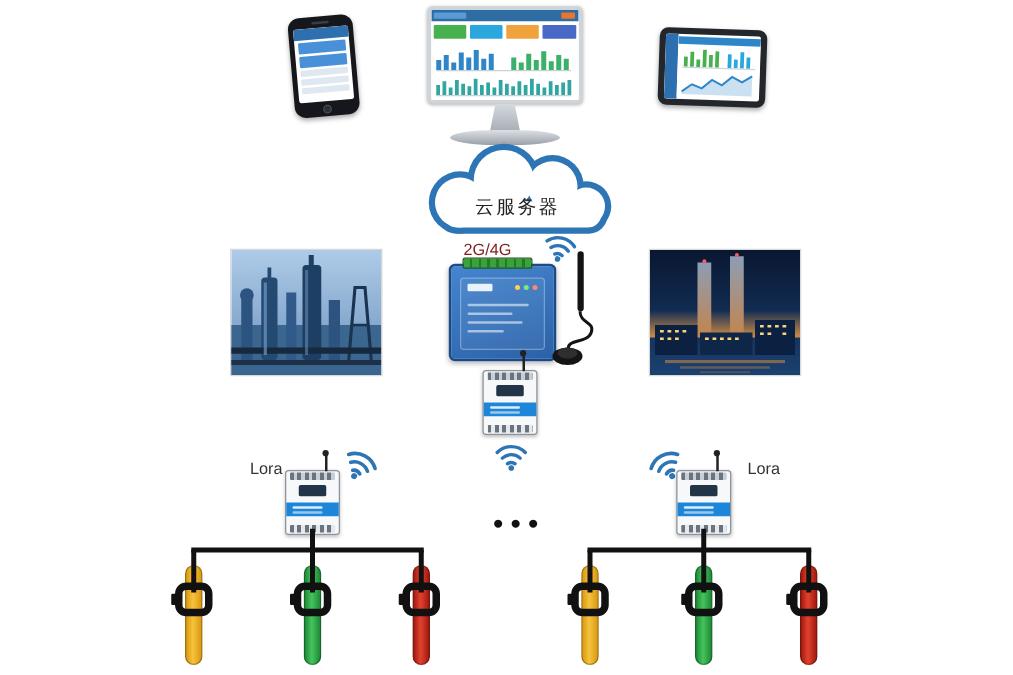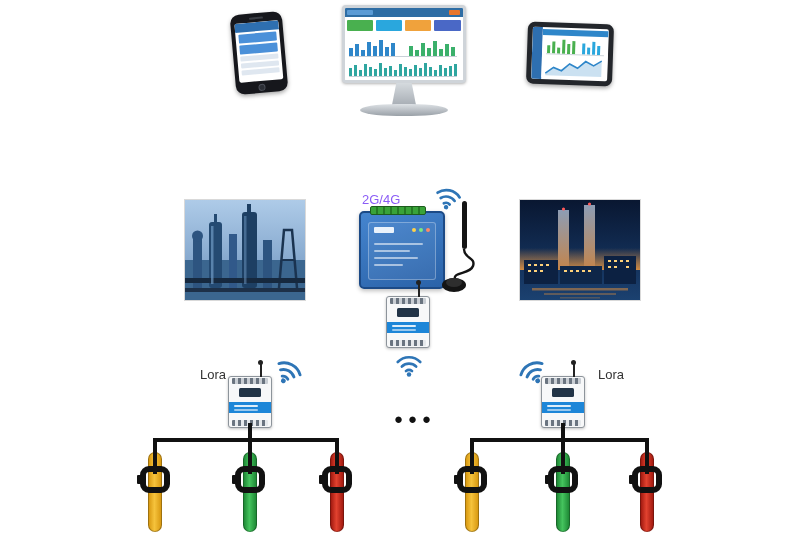--- a/index.html
+++ b/index.html
@@ -43,21 +43,21 @@
   .wifi { width:30px; height:26px; }
   .wifi svg { display:block; width:100%; height:100%; }
   .wifi path { fill:none; stroke:#2e75b6; stroke-width:3.6; stroke-linecap:round; }
   .wifi circle { fill:#2e75b6; }
   .wifi-top  { left:433px; top:185px; transform:rotate(12deg); }
   .wifi-mid  { left:394px; top:352px; }
   .wifi-left { left:272px; top:358px; width:32px; height:28px; transform:rotate(28deg); }
   .wifi-right{ left:517px; top:358px; width:32px; height:28px; transform:rotate(-28deg); }
 
   
-  .net-label { left:362px; top:192px; width:56px; text-align:left; font-size:13px; color:#8b5cf6; }
+  .net-label { left:362px; top:192px; width:56px; text-align:center; font-size:13px; color:#7f1d1d; }
   .lora-label { width:38px; text-align:center; font-size:13px; color:#333; }
   .lora-left-label { left:194px; top:367px; }
   .lora-right-label { left:592px; top:367px; }
   .ellipsis { left:380px; top:410px; width:70px; text-align:center; font-size:15px;
               letter-spacing:5px; color:#111; }
 
   
   .gateway { left:359px; top:211px; width:86px; height:78px; border-radius:5px;
              background:linear-gradient(160deg,#4585cf,#2a62a8); border:2px solid #1c4a86;
              box-shadow:0 2px 4px rgba(0,0,0,.25); }
@@ -211,20 +211,39 @@
           <rect x="50" y="11" width="3" height="13"></rect>
             <rect x="55" y="15" width="3" height="9"></rect>
         </g>
         <line x1="4" y1="24.5" x2="62" y2="24.5" stroke="#ccd4da" stroke-width="1"></line>
         <polygon points="4,44 12,38 20,41 28,34 36,38 44,31 52,35 60,30 60,46 4,46" fill="#2e86c9" opacity="0.25"></polygon>
         <polyline points="4,44 12,38 20,41 28,34 36,38 44,31 52,35 60,30" fill="none" stroke="#2e86c9" stroke-width="1.6"></polyline>
       </svg>
     </div>
   </div>
 
+  <div class="abs cloud">
+    <svg viewBox="0 0 176 80">
+      <g fill="#2e75b6">
+        <circle cx="42" cy="50" r="25"></circle>
+          <circle cx="77" cy="32" r="29"></circle>
+        <circle cx="116" cy="37" r="25"></circle>
+          <circle cx="143" cy="53" r="20"></circle>
+        <rect x="24" y="44" width="136" height="31" rx="15"></rect>
+      </g>
+      <g fill="#ffffff">
+        <circle cx="42" cy="50" r="20"></circle>
+          <circle cx="77" cy="32" r="24"></circle>
+        <circle cx="116" cy="37" r="20"></circle>
+          <circle cx="143" cy="53" r="15"></circle>
+        <rect x="29" y="49" width="126" height="21" rx="11"></rect>
+      </g>
+    </svg>
+    <div class="cloud-label">云服务器</div>
+  </div>
 
   <div class="abs wifi wifi-top">
     <svg viewBox="0 0 40 34">
         <path d="M5 13 A21 21 0 0 1 35 13"></path>
         <path d="M10.5 19 A14 14 0 0 1 29.5 19"></path>
         <path d="M16 25 A7 7 0 0 1 24 25"></path>
         <circle cx="20" cy="29.5" r="3"></circle>
       </svg>
   </div>
   <div class="abs wifi wifi-mid">

